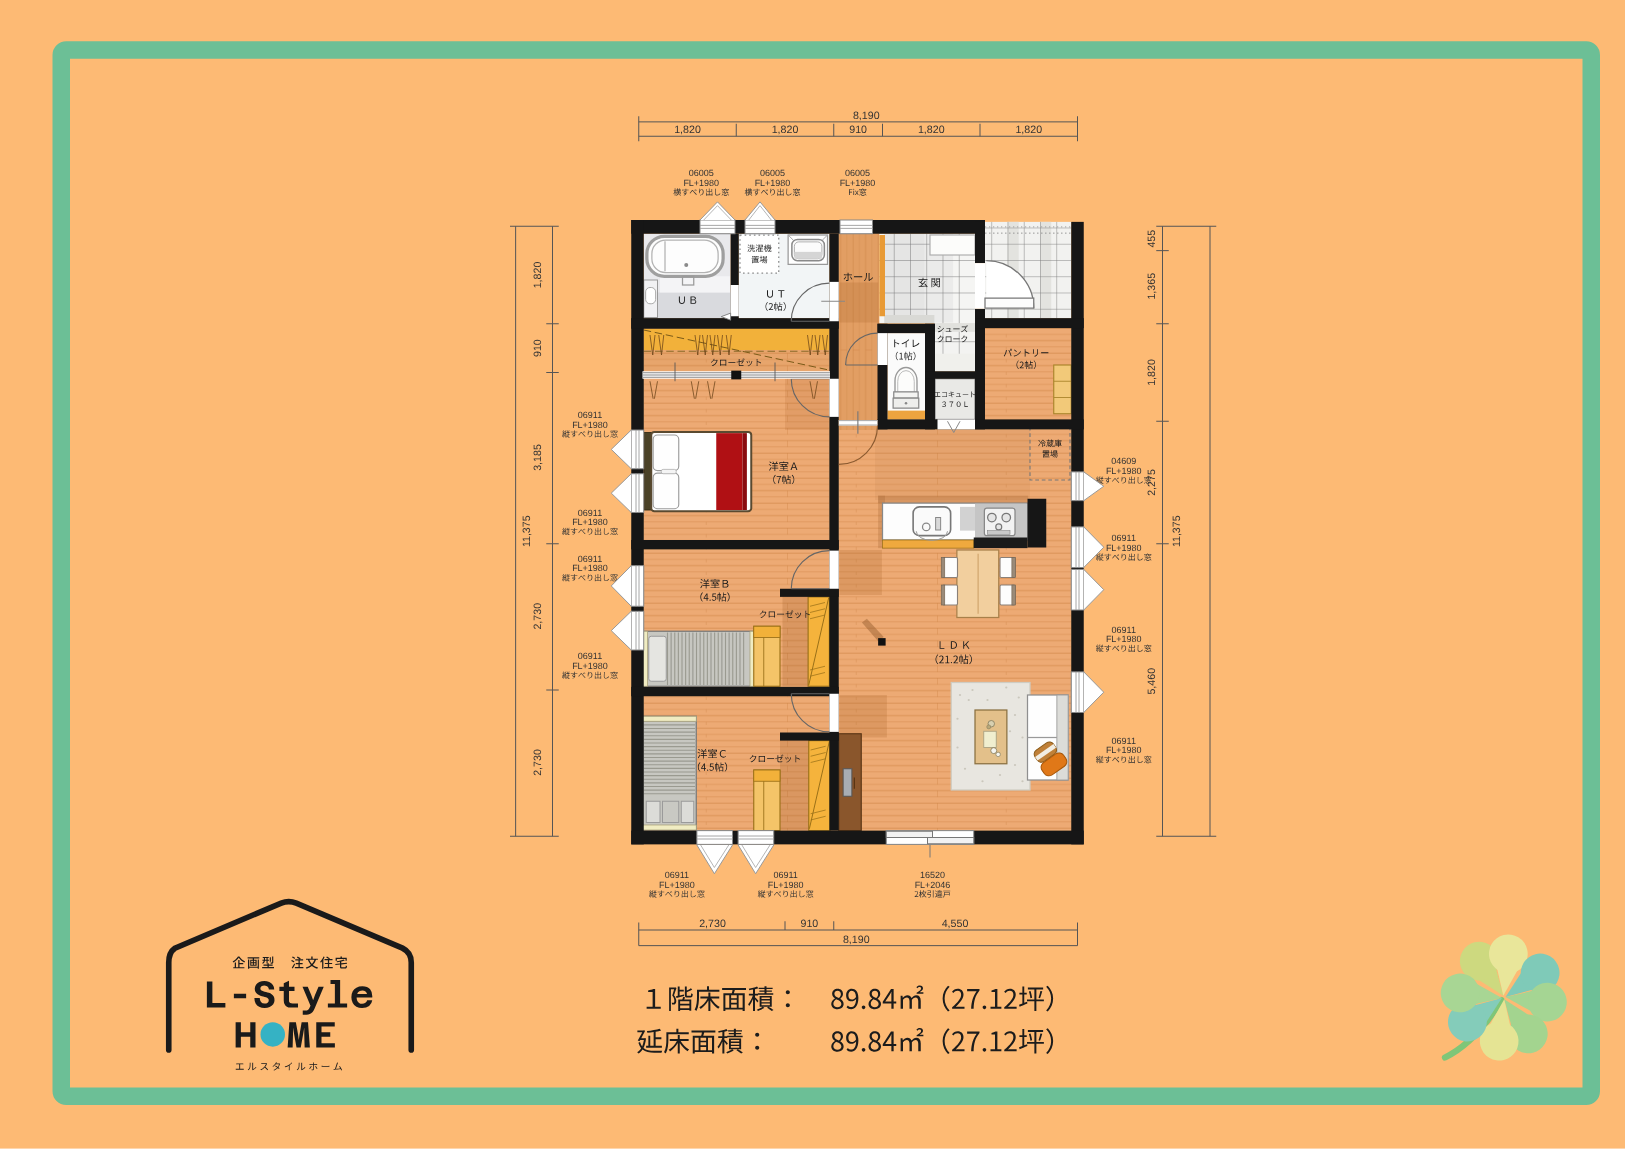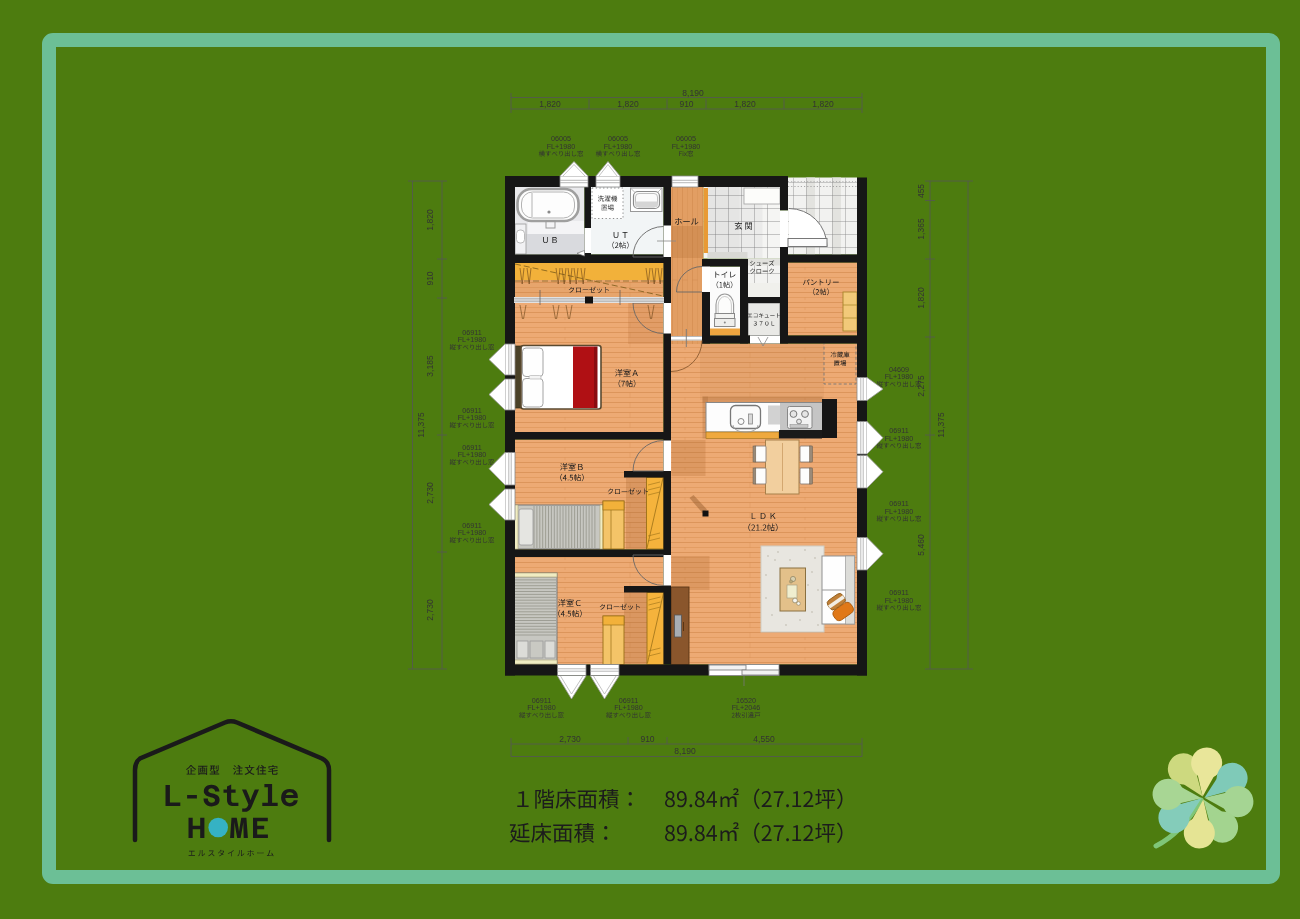--- a/index.html
+++ b/index.html
@@ -1,14 +1,14 @@
 <!DOCTYPE html>
 <html><head><meta charset="utf-8"><style>
 html,body{margin:0;padding:0;background:#fff;}
-.page{position:relative;width:1300px;height:919px;background:#4d7c0f;overflow:hidden;font-family:"Liberation Sans",sans-serif;}
+.page{position:relative;width:1300px;height:919px;background:#fdba74;overflow:hidden;font-family:"Liberation Sans",sans-serif;}
 </style></head><body>
 <div class="page">
 <svg width="1300" height="919" viewBox="0 0 1300 919" xmlns="http://www.w3.org/2000/svg">
 <defs>
 <pattern id="wgh" width="120" height="10" patternUnits="userSpaceOnUse">
  <line x1="0" y1="2.5" x2="120" y2="2.5" stroke="rgba(196,118,52,0.5)" stroke-width="0.8"></line>
  <line x1="0" y1="7.5" x2="120" y2="7.5" stroke="rgba(196,118,52,0.32)" stroke-width="0.8"></line>
  <line x1="30" y1="2.5" x2="30" y2="7.5" stroke="rgba(196,118,52,0.3)" stroke-width="0.7"></line>
  <line x1="85" y1="7.5" x2="85" y2="10" stroke="rgba(196,118,52,0.3)" stroke-width="0.7"></line>
 </pattern>

